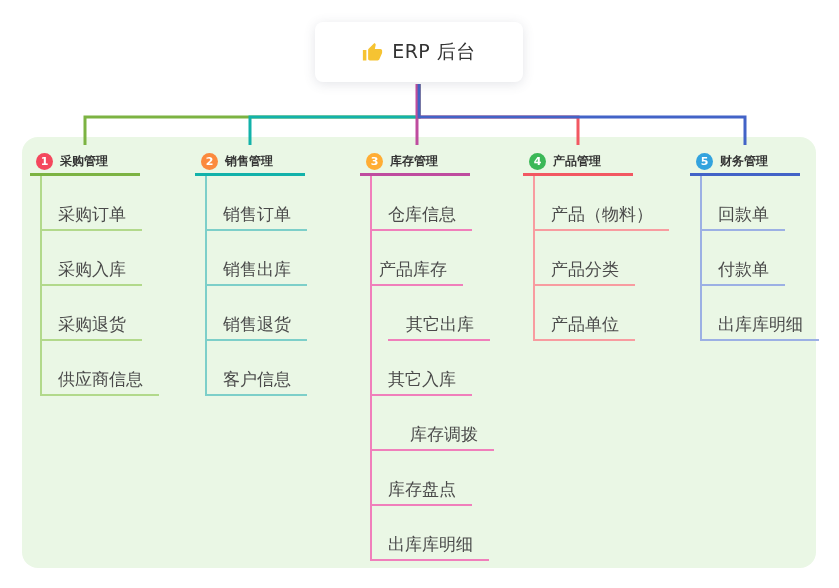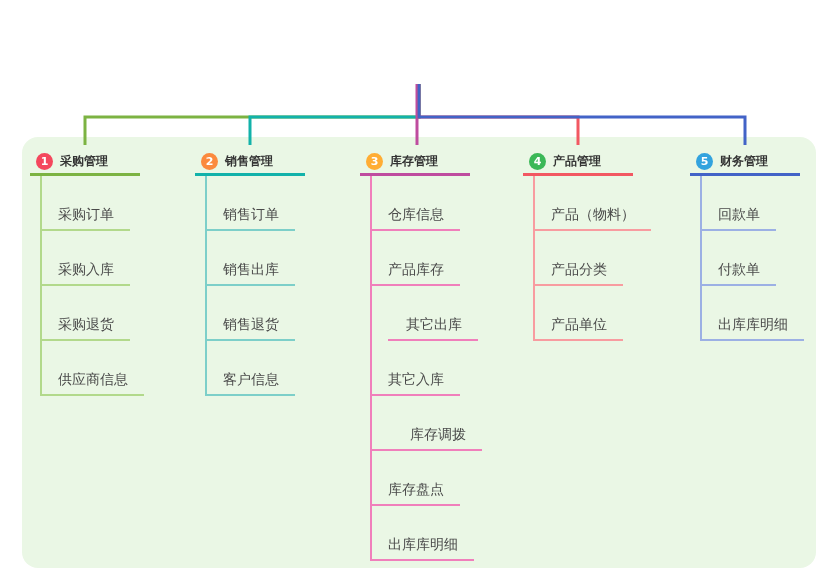--- a/index.html
+++ b/index.html
@@ -30,38 +30,44 @@
   }
   .branch-badge{
     width:17px;height:17px;border-radius:50%;color:#fff;
     font-size:11px;font-weight:700;line-height:17px;text-align:center;
     flex:0 0 17px;
   }
   .branch-label{font-size:12px;font-weight:600;color:#333;}
   .child-node{
     position:absolute;height:28px;line-height:27px;white-space:nowrap;
     padding:0 16px 0 18px;border-bottom:2px solid;
-    font-size:14px;color:#4a4a4a;z-index:3;width:max-content;
+    font-size:17px;color:#4a4a4a;z-index:3;width:max-content;
   }
 </style>
 </head>
 <body>
 
 <div id="canvas">
 
   <div id="panel" style="left: 22px; top: 137px; width: 794px; height: 431px; background: rgb(234, 247, 229);"></div>
 
   <svg id="connector-svg" width="839" height="588">
       <path d="M 85 145 L 85 117 L 419 117 L 419 84" stroke="#7CB342" stroke-width="3" fill="none"></path>
       <path d="M 250 145 L 250 117 L 419 117 L 419 84" stroke="#12B2AA" stroke-width="3" fill="none"></path>
       <path d="M 417 145 L 417 84" stroke="#BF4C9F" stroke-width="3" fill="none"></path>
       <path d="M 578 145 L 578 117 L 419 117 L 419 84" stroke="#F25862" stroke-width="3" fill="none"></path>
       <path d="M 745 145 L 745 117 L 419 117 L 419 84" stroke="#4263C7" stroke-width="3" fill="none"></path>
     </svg>
 
+  <div id="root-node">
+    <svg width="21" height="21" viewBox="0 0 24 24" id="root-icon">
+      <path d="M1 21h4V9H1v12zM23 10c0-1.1-.9-2-2-2h-6.31l.95-4.57.03-.32c0-.41-.17-.79-.44-1.06L14.17 1 7.58 7.59C7.22 7.95 7 8.45 7 9v10c0 1.1.9 2 2 2h9c.83 0 1.54-.5 1.84-1.22l3.02-7.05c.09-.23.14-.47.14-.73v-2z" fill="#F6C332"></path>
+    </svg>
+    <span class="root-label">ERP 后台</span>
+  </div>
 
   <div id="branches-layer">
       <div class="branch-title" style="left: 36px; top: 149px;">
         <span class="branch-badge" style="background: rgb(244, 71, 93);">1</span>
         <span class="branch-label">采购管理</span>
       </div>
       <div class="branch-underline" style="left: 30px; top: 173px; width: 110px; background: rgb(124, 179, 66);"></div>
       <div class="branch-vline" style="left: 40px; top: 176px; height: 220px; background: rgb(178, 217, 139);"></div>
       <div class="child-node" style="left: 40px; top: 201px; border-bottom-color: rgb(178, 217, 139);">采购订单</div>
       <div class="child-node" style="left: 40px; top: 256px; border-bottom-color: rgb(178, 217, 139);">采购入库</div>
@@ -77,21 +83,21 @@
       <div class="child-node" style="left: 205px; top: 256px; border-bottom-color: rgb(125, 207, 201);">销售出库</div>
       <div class="child-node" style="left: 205px; top: 311px; border-bottom-color: rgb(125, 207, 201);">销售退货</div>
       <div class="child-node" style="left: 205px; top: 366px; border-bottom-color: rgb(125, 207, 201);">客户信息</div>
       <div class="branch-title" style="left: 366px; top: 149px;">
         <span class="branch-badge" style="background: rgb(255, 173, 52);">3</span>
         <span class="branch-label">库存管理</span>
       </div>
       <div class="branch-underline" style="left: 360px; top: 173px; width: 110px; background: rgb(191, 76, 159);"></div>
       <div class="branch-vline" style="left: 370px; top: 176px; height: 385px; background: rgb(240, 127, 187);"></div>
       <div class="child-node" style="left: 370px; top: 201px; border-bottom-color: rgb(240, 127, 187);">仓库信息</div>
-      <div class="child-node" style="left: 370px; top: 256px; border-bottom-color: rgb(240, 127, 187);">产品库存</div>
+      <div class="child-node" style="left: 370px; top: 256px; border-bottom-color: rgb(240, 127, 187); padding-left: 9px;">产品库存</div>
       <div class="child-node" style="left: 388px; top: 311px; border-bottom-color: rgb(240, 127, 187);">其它出库</div>
       <div class="child-node" style="left: 370px; top: 366px; border-bottom-color: rgb(240, 127, 187); text-align: right;">其它入库</div>
       <div class="child-node" style="left: 370px; top: 421px; border-bottom-color: rgb(240, 127, 187); padding-left: 40px;">库存调拨</div>
       <div class="child-node" style="left: 370px; top: 476px; border-bottom-color: rgb(240, 127, 187);">库存盘点</div>
       <div class="child-node" style="left: 370px; top: 531px; border-bottom-color: rgb(240, 127, 187);">出库库明细</div>
       <div class="branch-title" style="left: 529px; top: 149px;">
         <span class="branch-badge" style="background: rgb(59, 184, 87);">4</span>
         <span class="branch-label">产品管理</span>
       </div>
       <div class="branch-underline" style="left: 523px; top: 173px; width: 110px; background: rgb(242, 88, 98);"></div>

